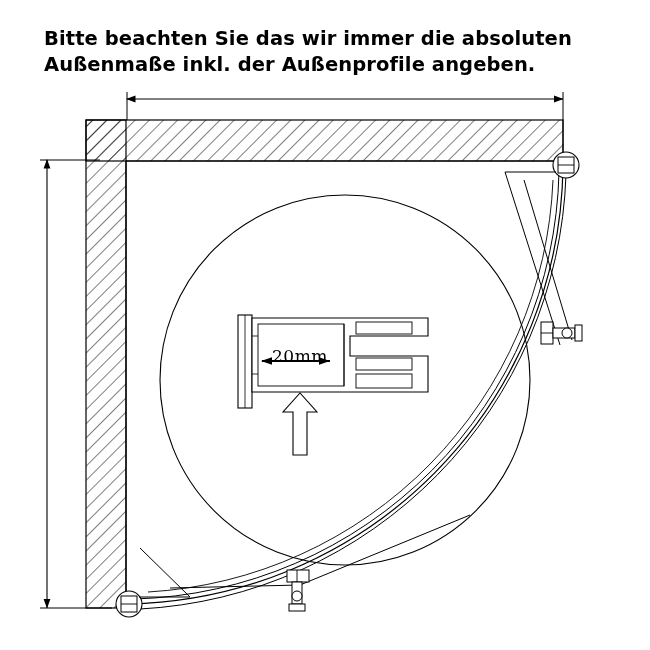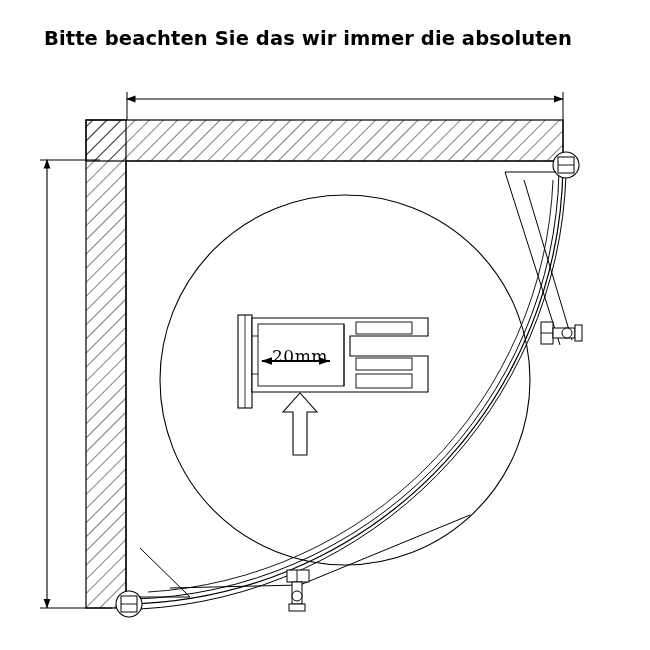--- a/index.html
+++ b/index.html
@@ -56,20 +56,21 @@
     letter-spacing: 0.5px;
   }
 </style>
 </head>
 <body>
 
 <div id="stage">
 
   <div class="note">
     <span class="line">Bitte beachten Sie das wir immer die absoluten</span>
+    <span class="line">Außenmaße inkl. der Außenprofile angeben.</span>
   </div>
 
   <svg id="drawing" viewBox="0 0 650 650">
     <defs>
       <pattern id="hatch" width="10" height="10" patternTransform="rotate(45)" patternUnits="userSpaceOnUse">
         <line x1="0" y1="0" x2="0" y2="10" stroke="#000" stroke-width="1"></line>
       </pattern>
       <marker id="arrEnd" markerWidth="10" markerHeight="8" refX="9" refY="4" orient="auto" markerUnits="userSpaceOnUse">
         <path d="M0,0.6 L9.5,4 L0,7.4 Z" fill="#000"></path>
       </marker>

